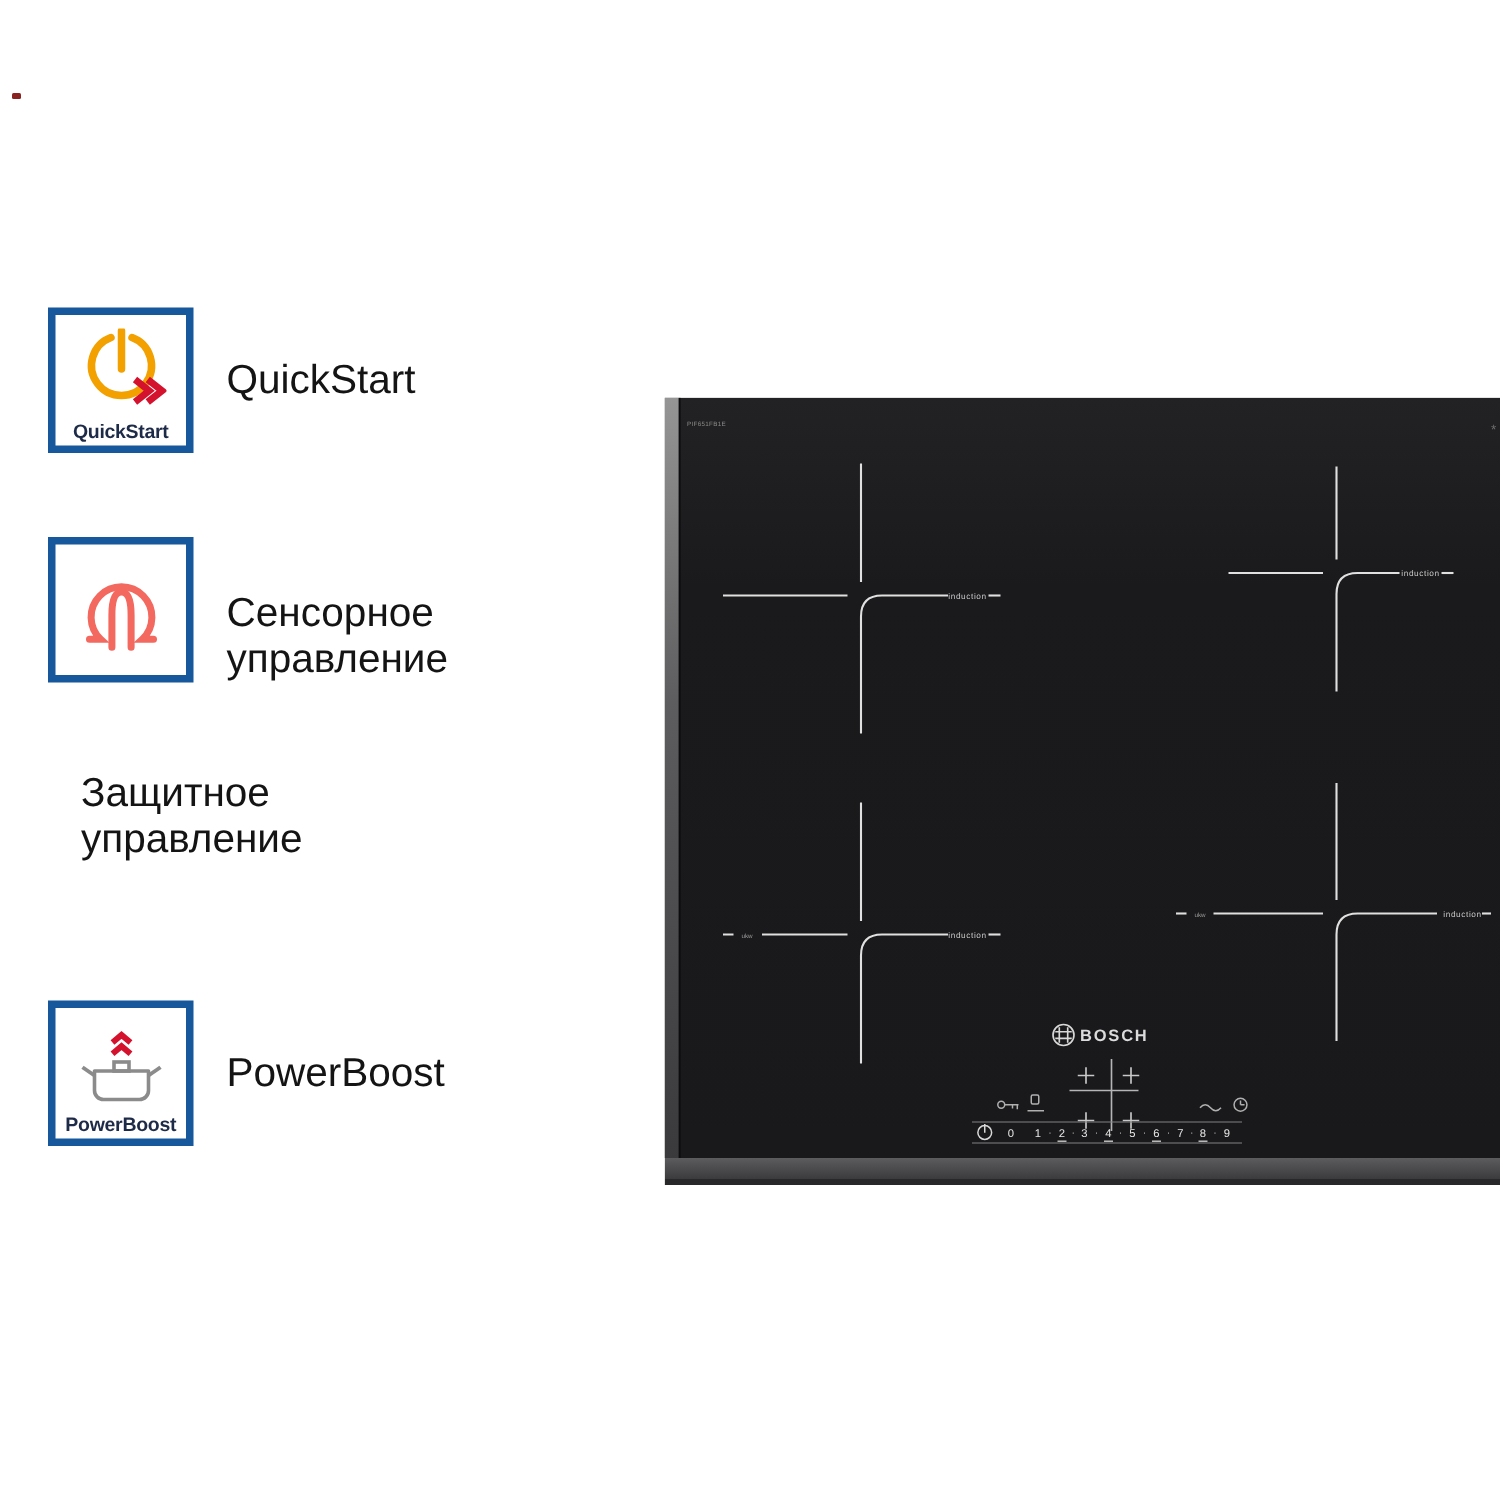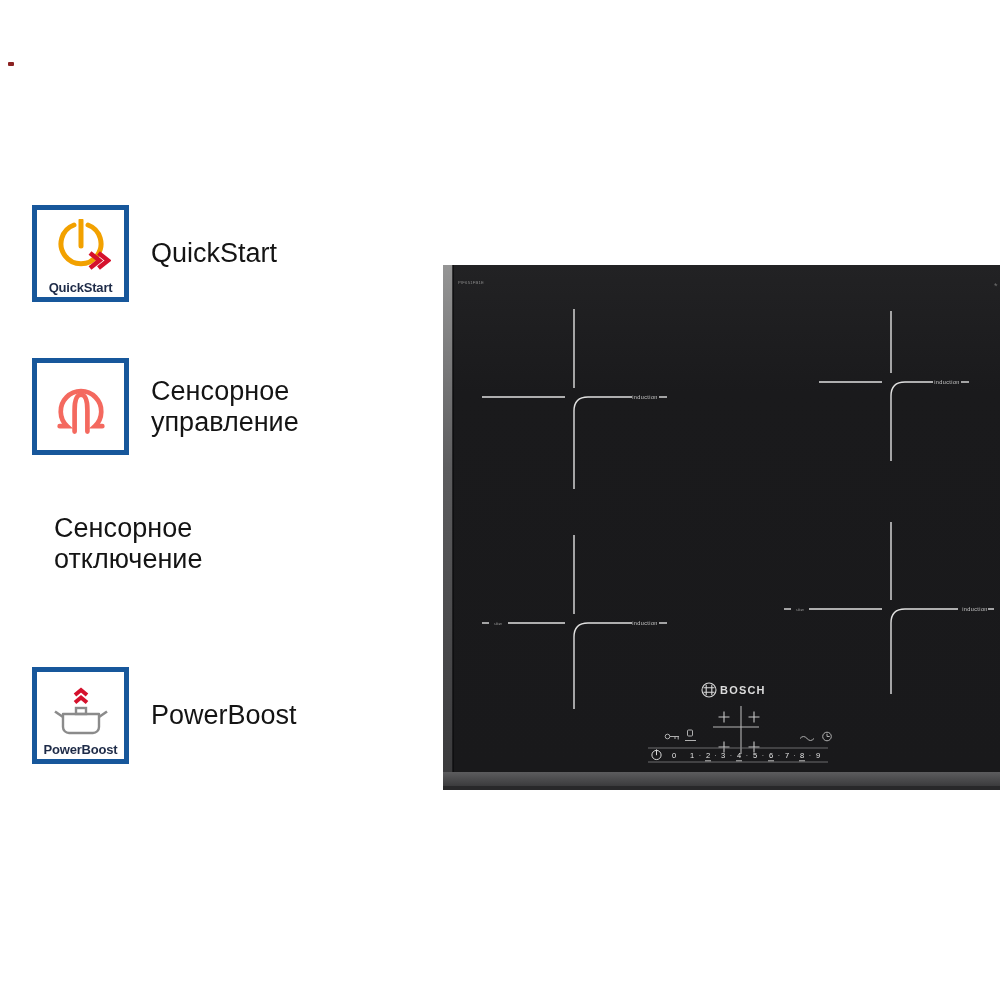--- a/index.html
+++ b/index.html
@@ -2,21 +2,21 @@
 <html><head>
 <meta charset="utf-8">
 <style>
   html,body{margin:0;padding:0;}
   body{
     width:1000px;height:1000px;position:relative;overflow:hidden;
     background:#ffffff;font-family:"Liberation Sans",sans-serif;
   }
   .artifact-dot{position:absolute;left:8px;top:62px;width:6px;height:4px;background:#8b2222;border-radius:1px;}
   .feature-row{position:absolute;left:32px;display:flex;align-items:center;}
-  .row-1{top:205px;} .row-2{top:358px;} .row-3{top:513px;} .row-4{top:667px;}
+  .row-1{top:205px;} .row-2{top:358px;align-items:flex-end;} .row-3{top:513px;} .row-4{top:667px;}
   .icon-box{
     width:87px;height:87px;border:5px solid #17579b;background:#ffffff;
     position:relative;display:flex;align-items:center;justify-content:center;flex:none;
   }
   .icon-box svg{display:block;}
   .icon-lift{margin-bottom:12px;}
   .box-caption{
     position:absolute;bottom:2px;left:0;right:0;text-align:center;
     font-weight:bold;font-size:13px;color:#1e2b48;letter-spacing:-0.2px;
   }
@@ -50,21 +50,21 @@
     <svg width="66" height="64" viewBox="0 0 60 60">
       <path d="M10,48 h7 a19,19 0 1 1 26,0 h7" fill="none" stroke="#f4695f" stroke-width="4.4" stroke-linecap="round"></path>
       <path d="M24,53 V33 C24,23 26,18.5 30,18.5 C34,18.5 36,23 36,33 V53" fill="none" stroke="#f4695f" stroke-width="4.4" stroke-linecap="round"></path>
     </svg>
     <div class="box-caption"></div>
   </div>
   <div class="feature-label">Сенсорное управление</div>
 </div>
 
 <div class="feature-row row-3">
-  <div class="feature-label">Сенсорное отключение</div>
+  <div class="feature-label">Защитное управление</div>
 </div>
 
 <div class="feature-row row-4">
   <div class="icon-box">
     <svg class="icon-lift" width="62" height="58" viewBox="0 0 62 58">
       <path d="M25,14 l6,-5 l6,5" fill="none" stroke="#d5122d" stroke-width="4" stroke-linejoin="miter"></path>
       <path d="M25,21.5 l6,-5 l6,5" fill="none" stroke="#d5122d" stroke-width="4" stroke-linejoin="miter"></path>
       <rect x="26" y="27" width="10" height="6" fill="none" stroke="#8b8b8b" stroke-width="2.4"></rect>
       <path d="M13,33 h36 v13 a6,6 0 0 1 -6,6 h-24 a6,6 0 0 1 -6,-6 z" fill="none" stroke="#8b8b8b" stroke-width="2.4" stroke-linejoin="round"></path>
       <line x1="13" y1="36" x2="5" y2="30.5" stroke="#8b8b8b" stroke-width="2.6"></line>

